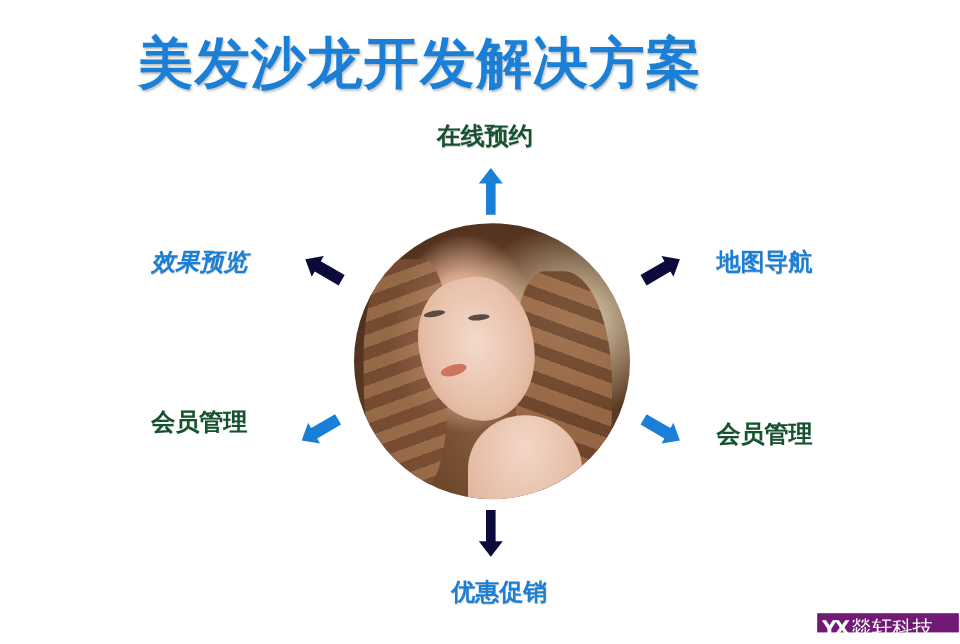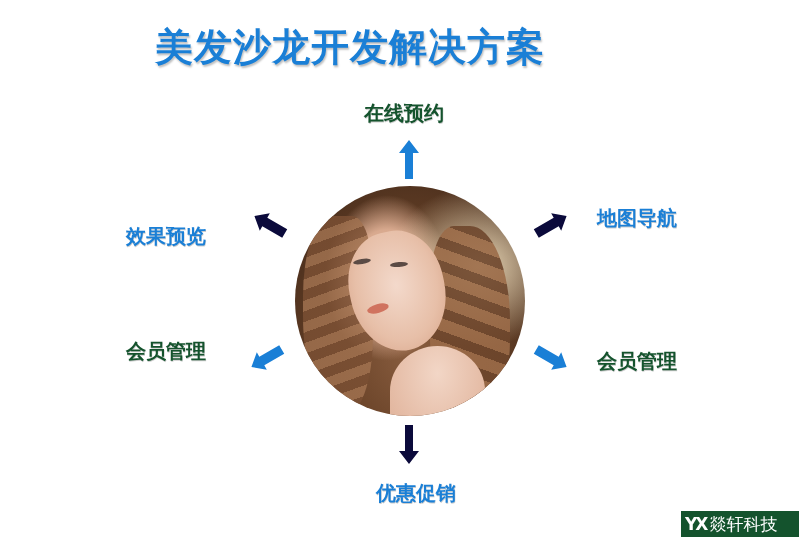--- a/index.html
+++ b/index.html
@@ -2,21 +2,21 @@
 <html><head>
 <meta charset="utf-8">
 <style>
   html, body { margin:0; padding:0; }
   body {
     width:800px; height:537px; background:#ffffff; position:relative; overflow:hidden;
     font-family: "DejaVu Sans", "Liberation Sans", sans-serif;
   }
   .title {
     position:absolute; left:0; width:700px; top:22px; text-align:center;
-    font-size:38px; font-weight:bold; color:#1a7fd6; letter-spacing:1px;
+    font-size:46px; font-weight:bold; color:#1a7fd6; letter-spacing:1px;
     text-shadow: 1px 2px 2px rgba(0,0,0,0.25);
   }
   .label {
     position:absolute; font-size:20px; font-weight:bold; white-space:nowrap;
     text-shadow: 0.5px 0.5px 0 rgba(0,0,0,0.2);
   }
   .label.blue { color:#1a7fd6; }
   .label.navy { color:#14532d; }
   .portrait {
     position:absolute; left:295px; top:186px; width:230px; height:230px; border-radius:50%;
@@ -48,42 +48,42 @@
   }
   .portrait .lips {
     position:absolute; left:72px; top:118px; width:22px; height:9px; border-radius:50%;
     background:#d0735f; transform: rotate(-15deg);
   }
   .portrait .eye {
     position:absolute; width:18px; height:5px; border-radius:50%; background:#5b4b45;
   }
   .arrow { position:absolute; }
   .watermark {
-    position:absolute; left:681px; top:511px; width:118px; height:26px; background:#14532d;
+    position:absolute; left:681px; top:511px; width:118px; height:16px; background:#701a75;
     color:#ffffff; font-size:17px; line-height:26px; white-space:nowrap; padding-left:4px; box-sizing:border-box;
   }
   .watermark .logo { font-weight:bold; letter-spacing:-2px; margin-right:3px; }
 </style>
 </head>
 <body>
 
 <div class="title">美发沙龙开发解决方案</div>
 
 <div class="portrait">
   <div class="hair-l"></div>
   <div class="hair-r"></div>
   <div class="face"></div>
   <div class="eye" style="left:58px;top:73px;transform:rotate(-10deg);"></div>
   <div class="eye" style="left:95px;top:76px;transform:rotate(-5deg);"></div>
   <div class="lips"></div>
   <div class="shoulder"></div>
 </div>
 
 <div class="label navy" style="left:364px;top:100px;">在线预约</div>
-<div class="label blue" style="left:126px;top:223px;">效果预览</div>
+<div class="label blue" style="left:126px;top:205px;font-style:italic;">效果预览</div>
 <div class="label blue" style="left:597px;top:205px;font-family:Liberation Mono, monospace;">地图导航</div>
 <div class="label navy" style="left:126px;top:338px;text-align:right;">会员管理</div>
 <div class="label navy" style="left:597px;top:348px;">会员管理</div>
 <div class="label blue" style="left:364px;top:480px;margin-left:12px;">优惠促销</div>
 
 <svg class="arrow" style="left:398px;top:140px;" width="22" height="40" viewBox="0 0 22 40">
   <polygon points="11,0 21,13 15,13 15,39 7,39 7,13 1,13" fill="#1a7fd6"></polygon>
 </svg>
 
 <svg class="arrow" style="left:250px;top:208px;" width="40" height="34" viewBox="0 0 40 34">

